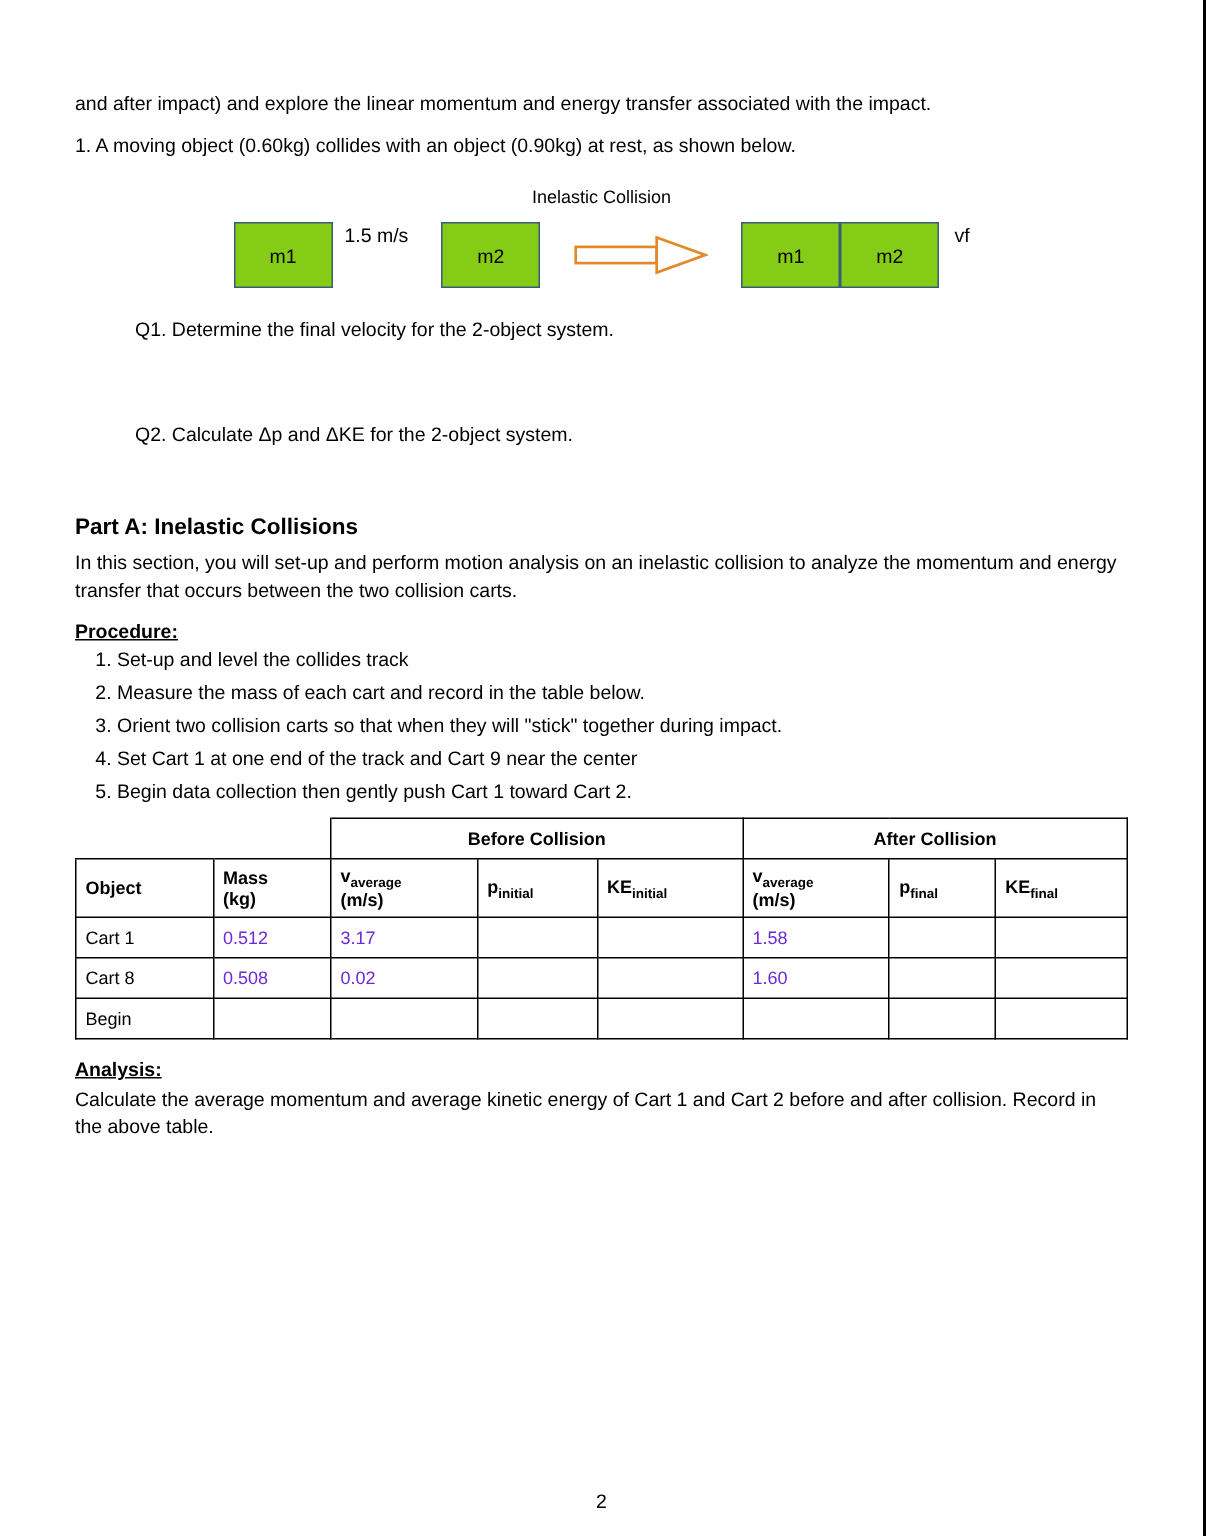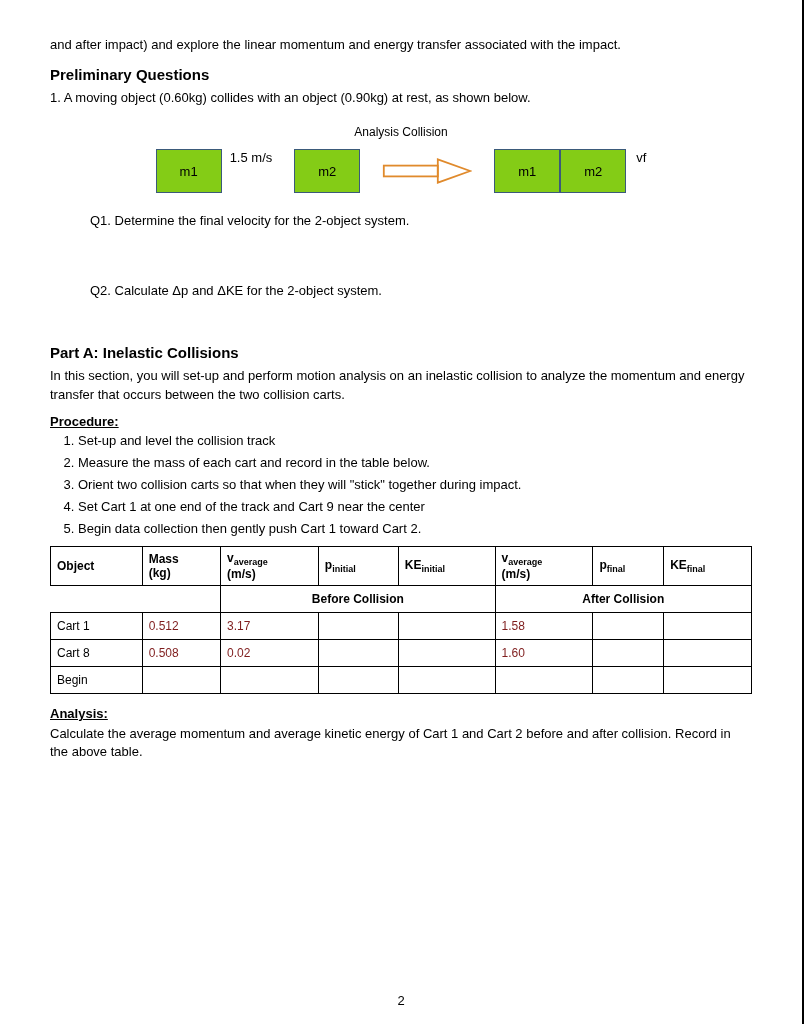--- a/index.html
+++ b/index.html
@@ -6,21 +6,21 @@
     margin: 0;
     padding: 0;
     background: #fff;
     font-family: Verdana, Geneva, sans-serif;
     color: #000;
   }
   .page {
     width: 804px;
     height: 1024px;
     box-sizing: border-box;
-    padding: 36px 50px 20px 50px;
+    padding: 60px 50px 20px 50px;
     position: relative;
     border-right: 2px solid #000;
   }
   .para {
     font-size: 13px;
     line-height: 1.4;
     margin: 0 0 10px 0;
   }
   h2.section {
     font-size: 15px;
@@ -97,45 +97,44 @@
     height: 18px;
   }
   table.data th {
     font-weight: bold;
   }
   .sub {
     font-size: 9px;
     vertical-align: sub;
   }
   .val {
-    color: #7f1d1d;
+    color: #6d28d9;
   }
   .pagenum {
     position: absolute;
     bottom: 16px;
     left: 0;
     width: 100%;
     text-align: center;
     font-size: 13px;
   }
   .nb-top { border-top: none !important; }
   .nb-left { border-left: none !important; }
 </style>
 </head>
 <body>
 
 <div class="page">
 
   <p class="para">and after impact) and explore the linear momentum and energy transfer associated with the impact.</p>
 
-  <h2 class="section">Preliminary Questions</h2>
 
   <p class="para">1. A moving object (0.60kg) collides with an object (0.90kg) at rest, as shown below.</p>
 
-  <div class="diagram-title">Analysis Collision</div>
+  <div class="diagram-title">Inelastic Collision</div>
 
   <div class="diagram">
     <div class="mass-box">m1</div>
     <div class="speed-label" style="margin-left:-14px;margin-top:-28px;">1.5 m/s</div>
     <div class="mass-box">m2</div>
     <svg class="arrow" viewBox="0 0 100 30">
       <rect x="2" y="9" width="60" height="12" fill="none" stroke="#e08a2c" stroke-width="2"></rect>
       <polygon points="62,2 98,15 62,28" fill="none" stroke="#e08a2c" stroke-width="2"></polygon>
     </svg>
     <div class="joined">
@@ -146,46 +145,46 @@
   </div>
 
   <div class="question">Q1. Determine the final velocity for the 2-object system.</div>
   <div class="question last">Q2. Calculate Δp and ΔKE for the 2-object system.</div>
 
   <h2 class="section">Part A: Inelastic Collisions</h2>
   <p class="para">In this section, you will set-up and perform motion analysis on an inelastic collision to analyze the momentum and energy transfer that occurs between the two collision carts.</p>
 
   <h3 class="subsection">Procedure:</h3>
   <ol class="list">
-    <li>Set-up and level the collision track</li>
+    <li>Set-up and level the collides track</li>
     <li>Measure the mass of each cart and record in the table below.</li>
     <li>Orient two collision carts so that when they will "stick" together during impact.</li>
     <li>Set Cart 1 at one end of the track and Cart 9 near the center</li>
     <li>Begin data collection then gently push Cart 1 toward Cart 2.</li>
   </ol>
 
   <table class="data">
     <tbody>
         <tr>
+      <th class="nb-top nb-left" style="border-right:none;"></th>
+      <th class="nb-top" style="border-left:none;"></th>
+      <th colspan="3" style="text-align:center;">Before Collision</th>
+      <th colspan="3" style="text-align:center;">After Collision</th>
+    </tr>
+    <tr>
       <th>Object</th>
       <th>Mass<br>(kg)</th>
       <th><span>v</span><span class="sub">average</span><br><span>(m/s)</span></th>
       <th><span>p</span><span class="sub">initial</span></th>
       <th><span>KE</span><span class="sub">initial</span></th>
       <th><span>v</span><span class="sub">average</span><br><span>(m/s)</span></th>
       <th><span>p</span><span class="sub">final</span></th>
       <th><span>KE</span><span class="sub">final</span></th>
     </tr>
     <tr>
-      <th class="nb-top nb-left" style="border-right:none;"></th>
-      <th class="nb-top" style="border-left:none;"></th>
-      <th colspan="3" style="text-align:center;">Before Collision</th>
-      <th colspan="3" style="text-align:center;">After Collision</th>
-    </tr>
-    <tr>
       <td>Cart 1</td>
       <td class="val">0.512</td>
       <td class="val">3.17</td>
       <td></td>
       <td></td>
       <td class="val">1.58</td>
       <td></td>
       <td></td>
     </tr>
     <tr>

